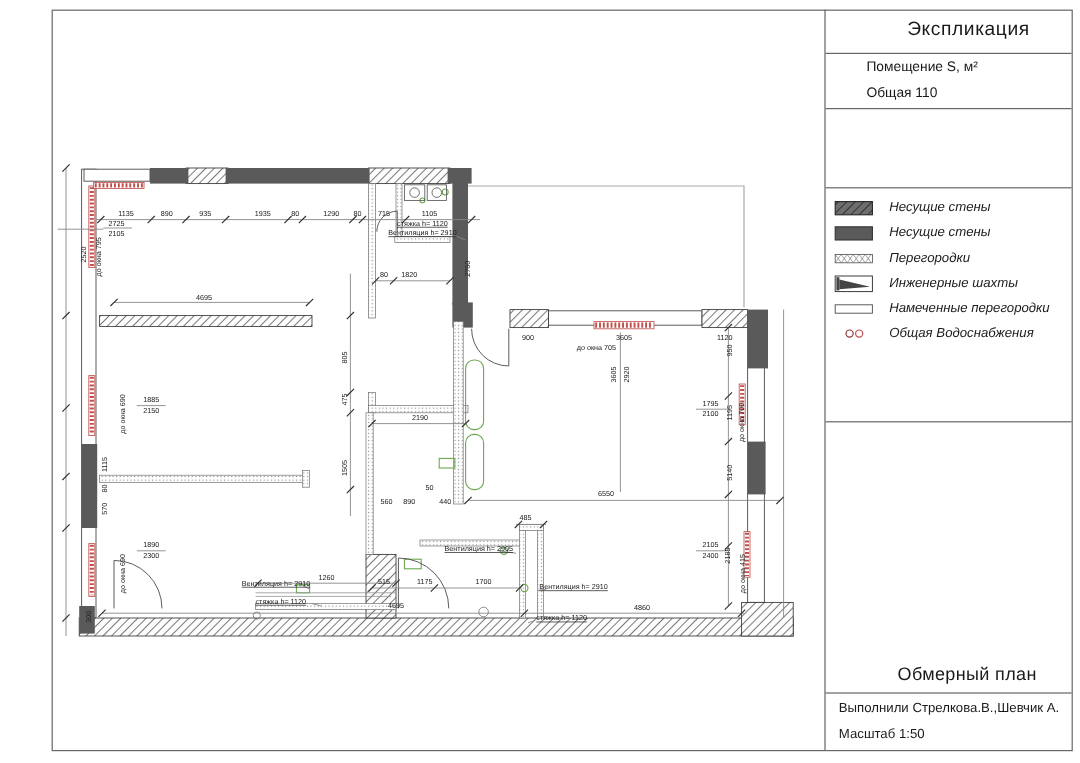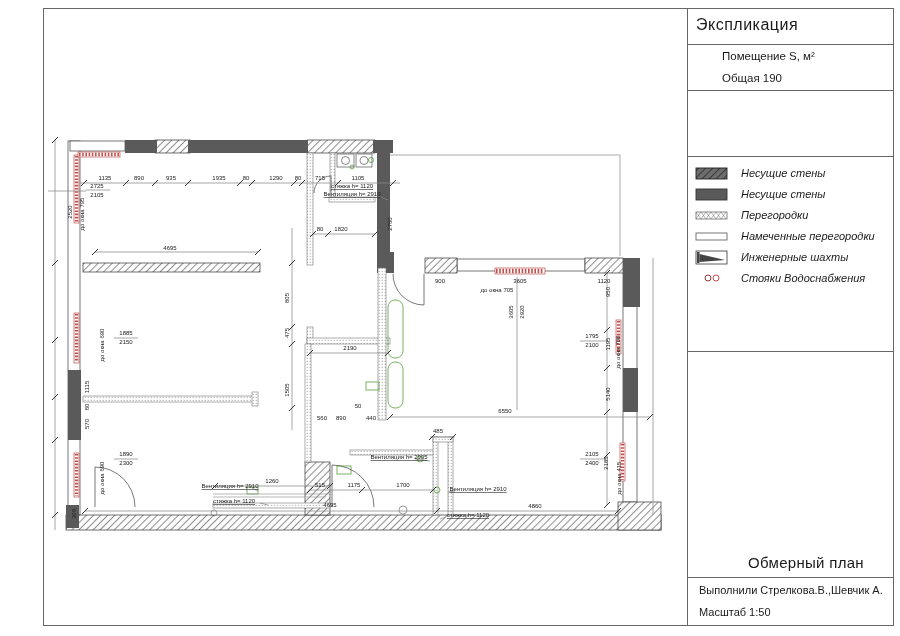--- a/index.html
+++ b/index.html
@@ -228,24 +228,24 @@
         <text x="478" y="491" class="ann">Вентиляция h= 2910</text>
         <text x="230" y="488" class="ann">Вентиляция h= 2910</text>
         <text x="234" y="503" class="ann">стяжка h= 1120</text>
         <text x="468" y="517" class="ann">стяжка h= 1120</text>
       </g>
   </svg>
 
   <div id="frame"></div>
   <div id="divider"></div>
 
-  <div class="ptxt h1" style="left:696px;top:16px;">Экспликация</div>
+  <div class="ptxt h1" style="left:756px;top:16px;">Экспликация</div>
   <div class="rule" style="top:44px;"></div>
   <div class="ptxt s1" style="left:722px;top:50px;">Помещение S, м²</div>
-  <div class="ptxt s1" style="left:722px;top:72px;">Общая 190</div>
+  <div class="ptxt s1" style="left:722px;top:72px;">Общая 110</div>
   <div class="rule" style="top:90px;"></div>
 
   <div class="rule" style="top:156px;"></div>
   <div id="legend">
       <div class="lrow">
         <svg class="sw" viewBox="0 0 34 18">
           <rect x="1" y="4" width="31" height="11" fill="url(#h2)" stroke="#222" stroke-width="0.9"></rect>
         </svg>
         <span class="llab">Несущие стены</span>
       </div>
@@ -254,41 +254,41 @@
           <rect x="1" y="4" width="31" height="11" fill="#5a5a5a" stroke="#333" stroke-width="0.9"></rect>
         </svg>
         <span class="llab">Несущие стены</span>
       </div>
       <div class="lrow">
         <svg class="sw" viewBox="0 0 34 18">
           <rect x="1" y="6" width="31" height="7" fill="#fff" stroke="#555" stroke-width="0.7"></rect>
           <path d="M1 13 L6 6 L11 13 L16 6 L21 13 L26 6 L31 13 M1 6 L6 13 L11 6 L16 13 L21 6 L26 13 L31 6" stroke="#666" stroke-width="0.5" fill="none"></path>
         </svg>
         <span class="llab">Перегородки</span>
-      </div>
-      <div class="lrow">
-        <svg class="sw" viewBox="0 0 34 18">
-          <rect x="1" y="6" width="31" height="7" fill="#fff" stroke="#555" stroke-width="0.8"></rect>
-        </svg>
-        <span class="llab">Намеченные перегородки</span>
       </div>
       <div class="lrow">
         <svg class="sw" viewBox="0 0 34 18">
           <rect x="1" y="3" width="31" height="13" fill="#fff" stroke="#333" stroke-width="0.8"></rect>
           <rect x="2" y="4" width="2.5" height="11" fill="#444"></rect>
           <polygon points="4.5,6 30,12 4.5,14" fill="#444"></polygon>
         </svg>
         <span class="llab">Инженерные шахты</span>
       </div>
       <div class="lrow">
         <svg class="sw" viewBox="0 0 34 18">
+          <rect x="1" y="6" width="31" height="7" fill="#fff" stroke="#555" stroke-width="0.8"></rect>
+        </svg>
+        <span class="llab">Намеченные перегородки</span>
+      </div>
+      <div class="lrow">
+        <svg class="sw" viewBox="0 0 34 18">
           <circle cx="13" cy="9" r="3" fill="none" stroke="#8b3a3a" stroke-width="1"></circle>
           <circle cx="21" cy="9" r="3" fill="none" stroke="#c0504d" stroke-width="1"></circle>
         </svg>
-        <span class="llab">Стояки Водоснабжения</span>
+        <span class="llab">Общая Водоснабжения</span>
       </div>
     </div>
   <div class="rule" style="top:351px;"></div>
 
   <div class="ptxt h2" style="left:748px;top:554px;">Обмерный план</div>
   <div class="rule" style="top:577px;"></div>
   <div class="ptxt s2" style="left:699px;top:584px;">Выполнили Стрелкова.В.,Шевчик А.</div>
   <div class="ptxt s2" style="left:699px;top:606px;">Масштаб 1:50</div>
 </div>
 

